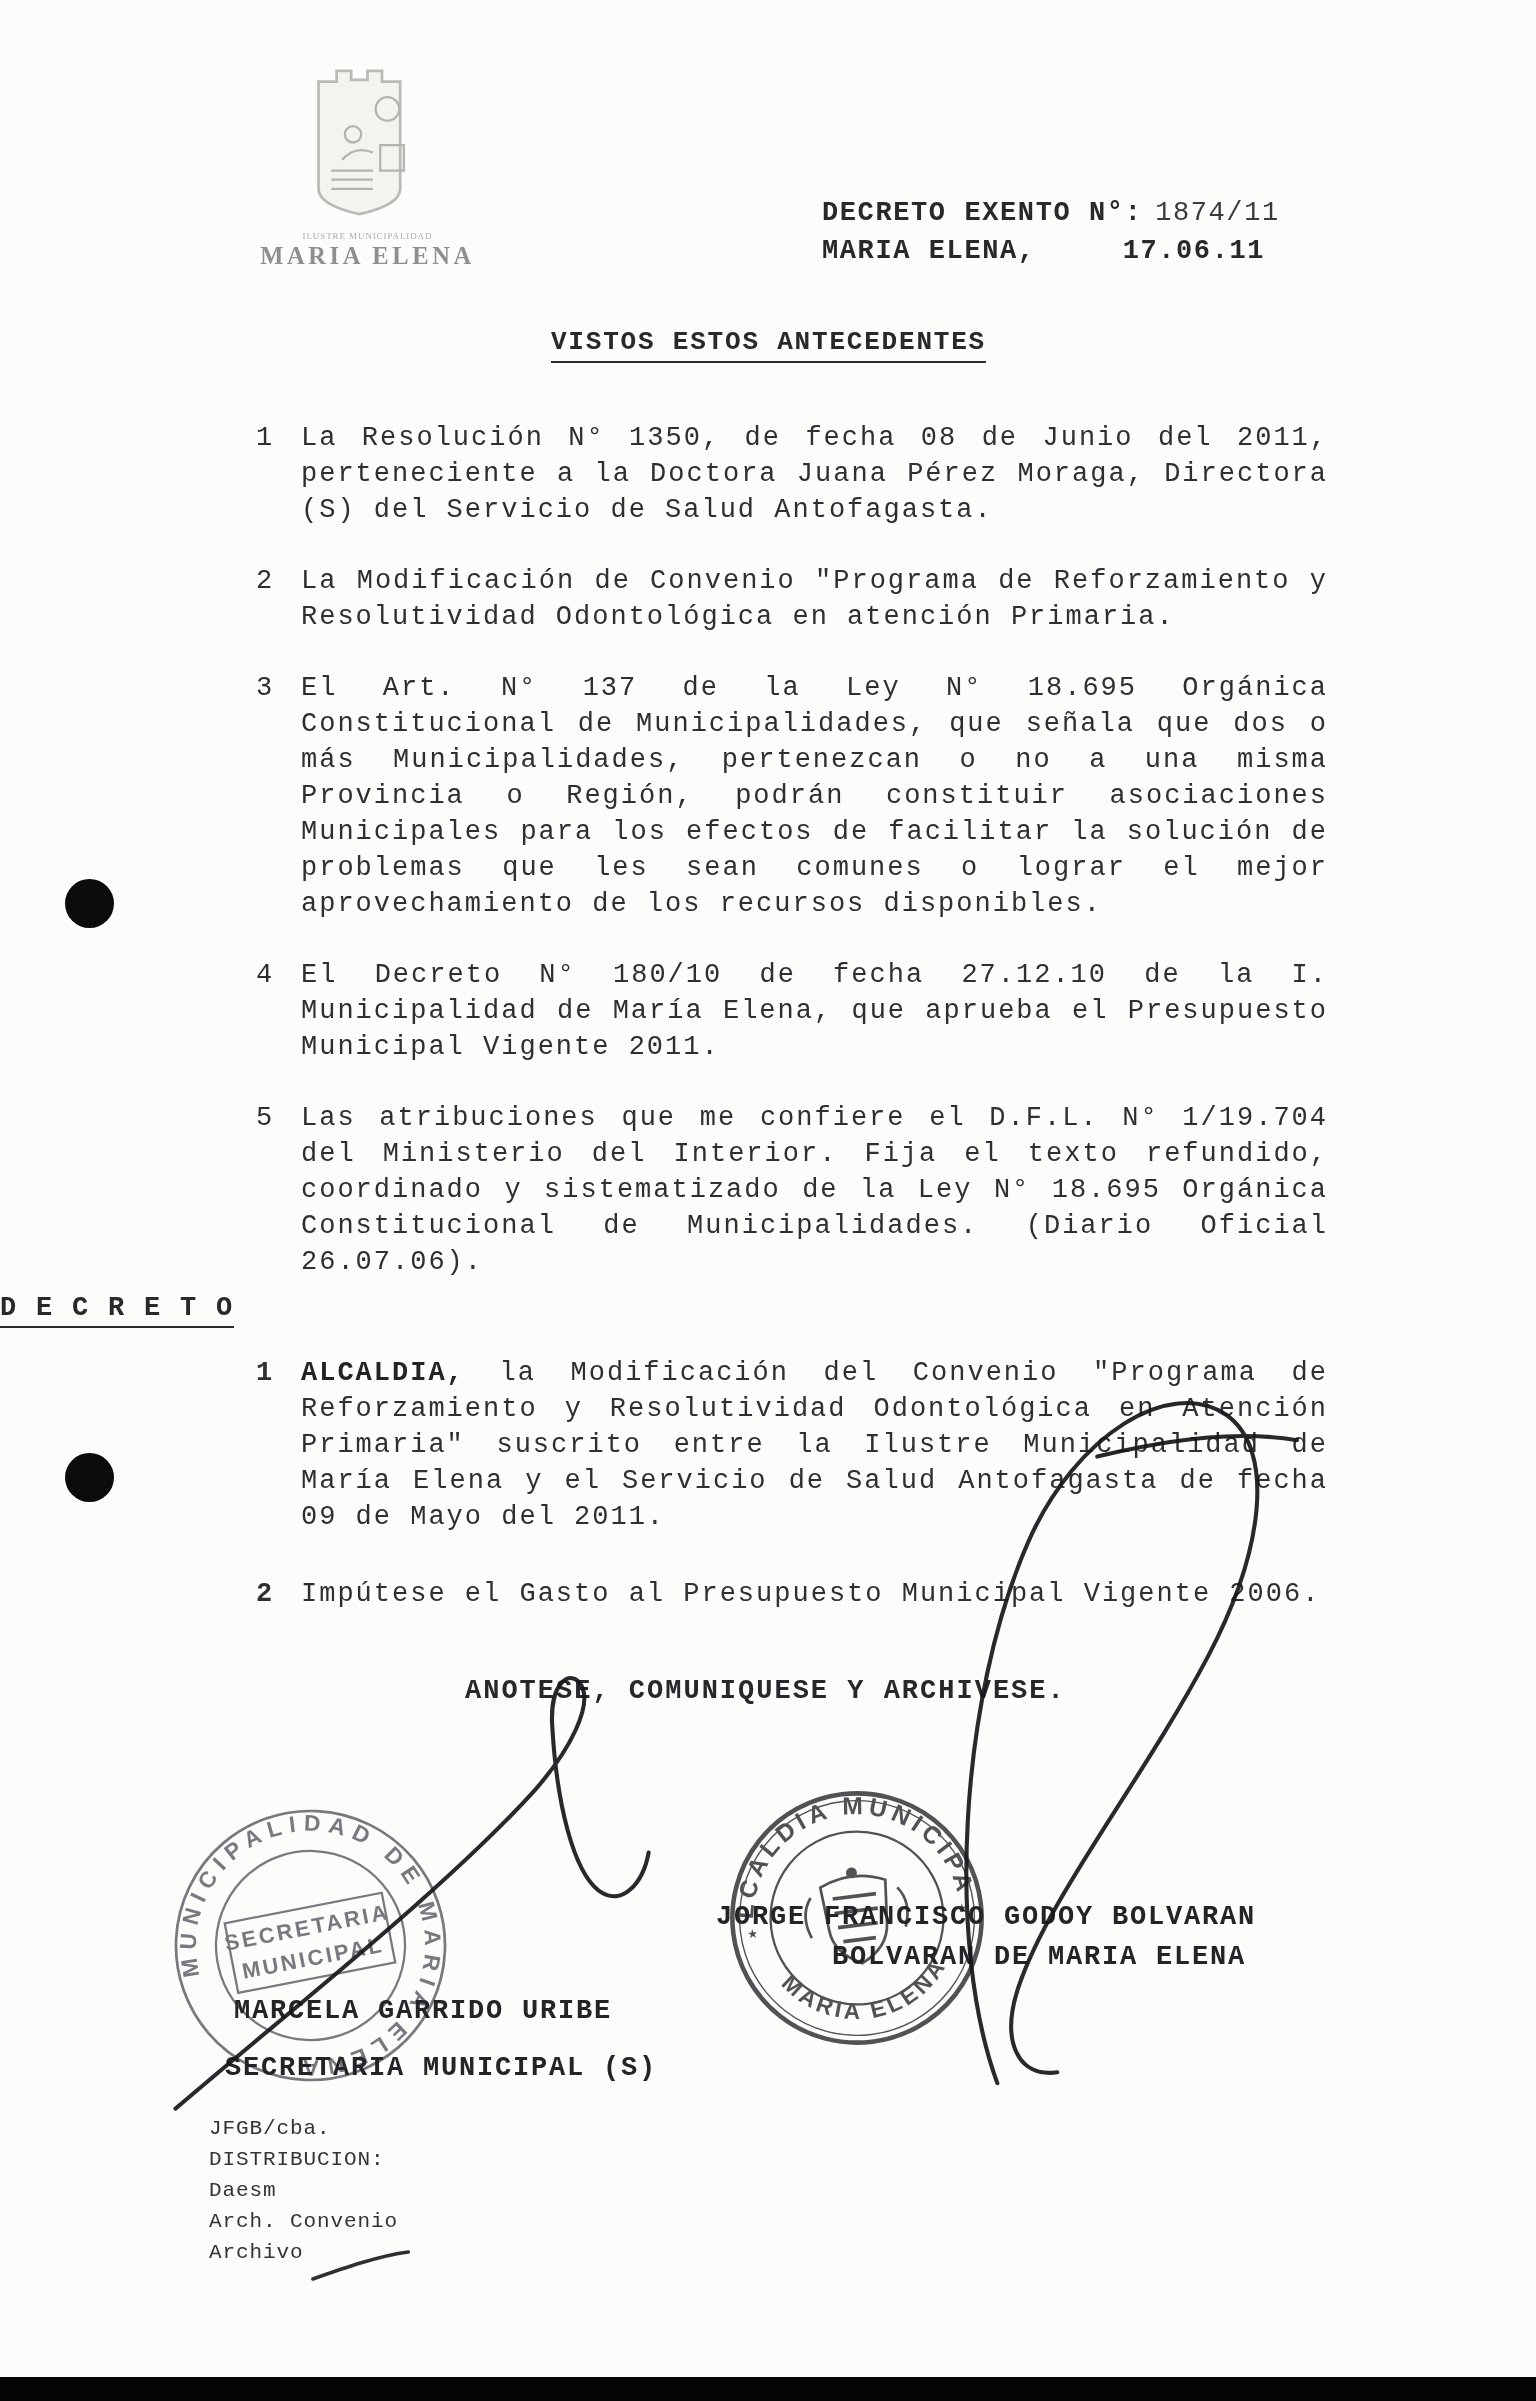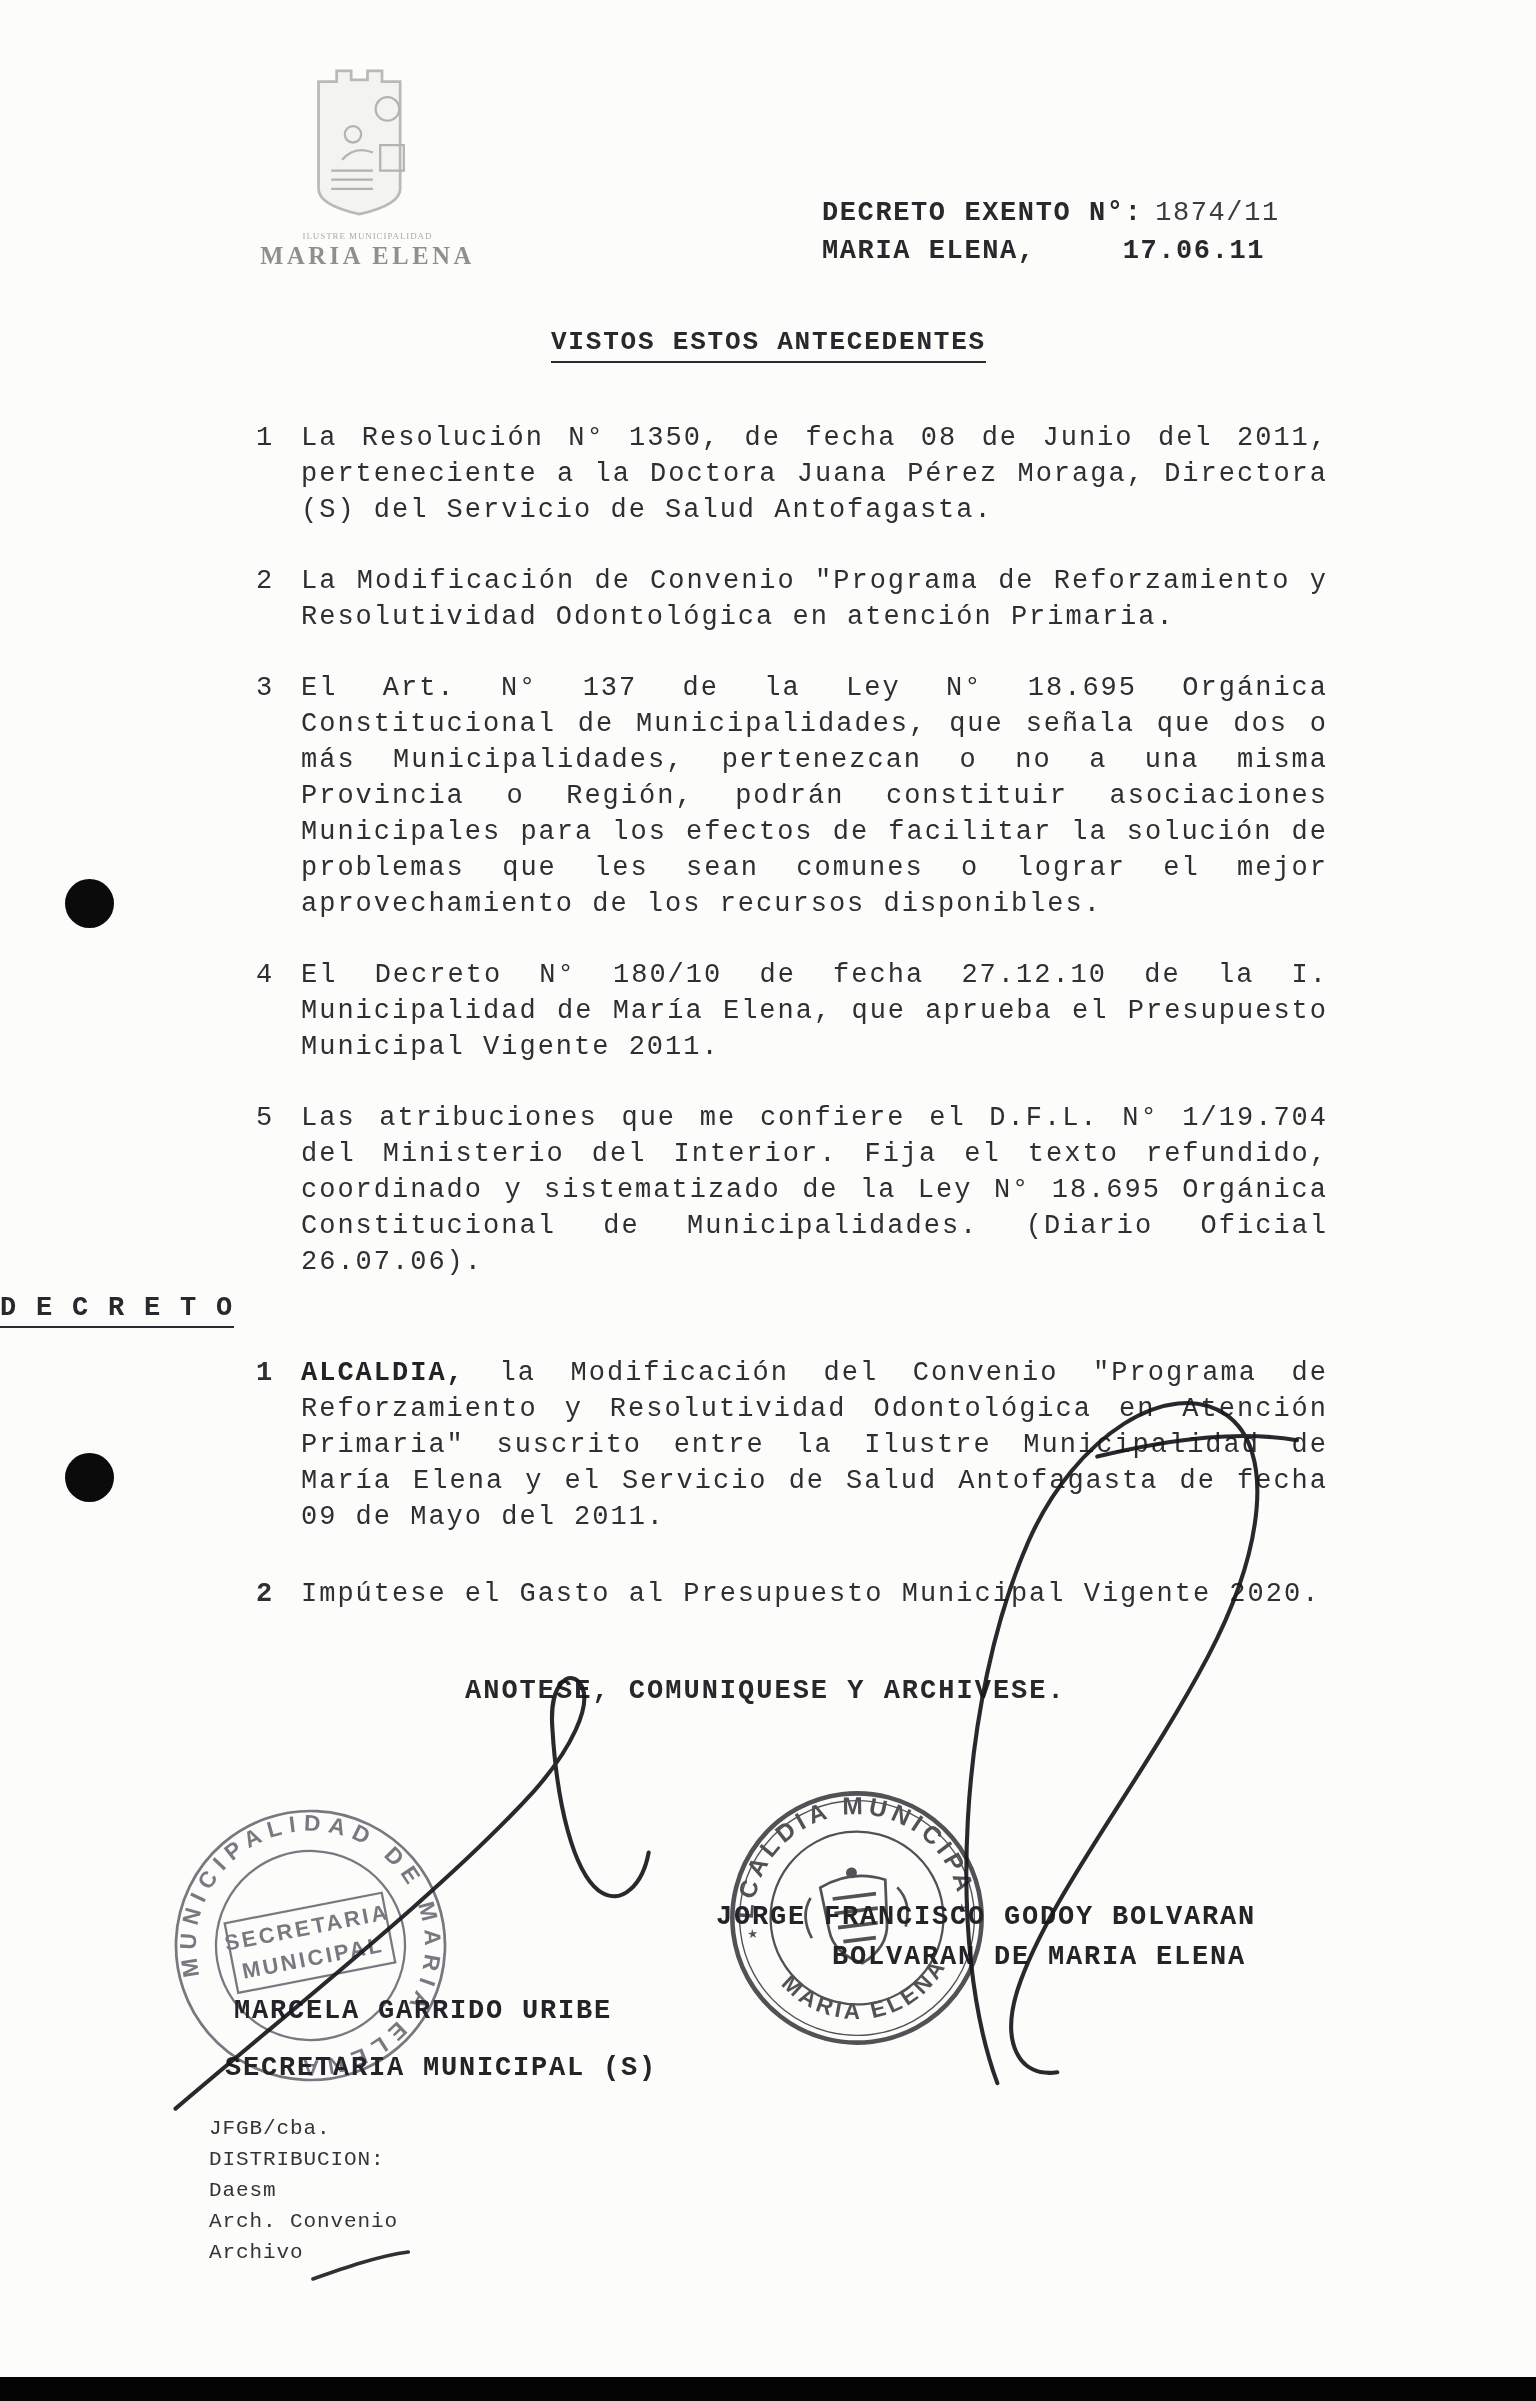--- a/index.html
+++ b/index.html
@@ -124,21 +124,21 @@
     <span>D E C R E T O</span>
   </div>
 
   <div class="list decreto">
     <div class="item">
       <span class="n">1</span>
       <span class="t"><b>ALCALDIA,</b><span> la Modificación del Convenio "Programa de Reforzamiento y Resolutividad Odontológica en Atención Primaria" suscrito entre la Ilustre Municipalidad de María Elena y el Servicio de Salud Antofagasta de fecha 09 de Mayo del 2011.</span></span>
     </div>
     <div class="item">
       <span class="n">2</span>
-      <span class="t">Impútese el Gasto al Presupuesto Municipal Vigente 2020.</span>
+      <span class="t">Impútese el Gasto al Presupuesto Municipal Vigente 2006.</span>
     </div>
   </div>
 
   <div class="closing">ANOTESE, COMUNIQUESE Y ARCHIVESE.</div>
 
   <svg class="stamp stamp-left" viewBox="0 0 340 340" width="309" height="309">
     <g transform="translate(170,170)" stroke="#4d4d58" fill="none" opacity="0.75">
       <circle r="148" stroke-width="3"></circle>
       <circle r="104" stroke-width="2.5"></circle>
       <path id="lsr" d="M -126 0 A 126 126 0 1 1 126 0 A 126 126 0 1 1 -126 0" stroke="none"></path>

